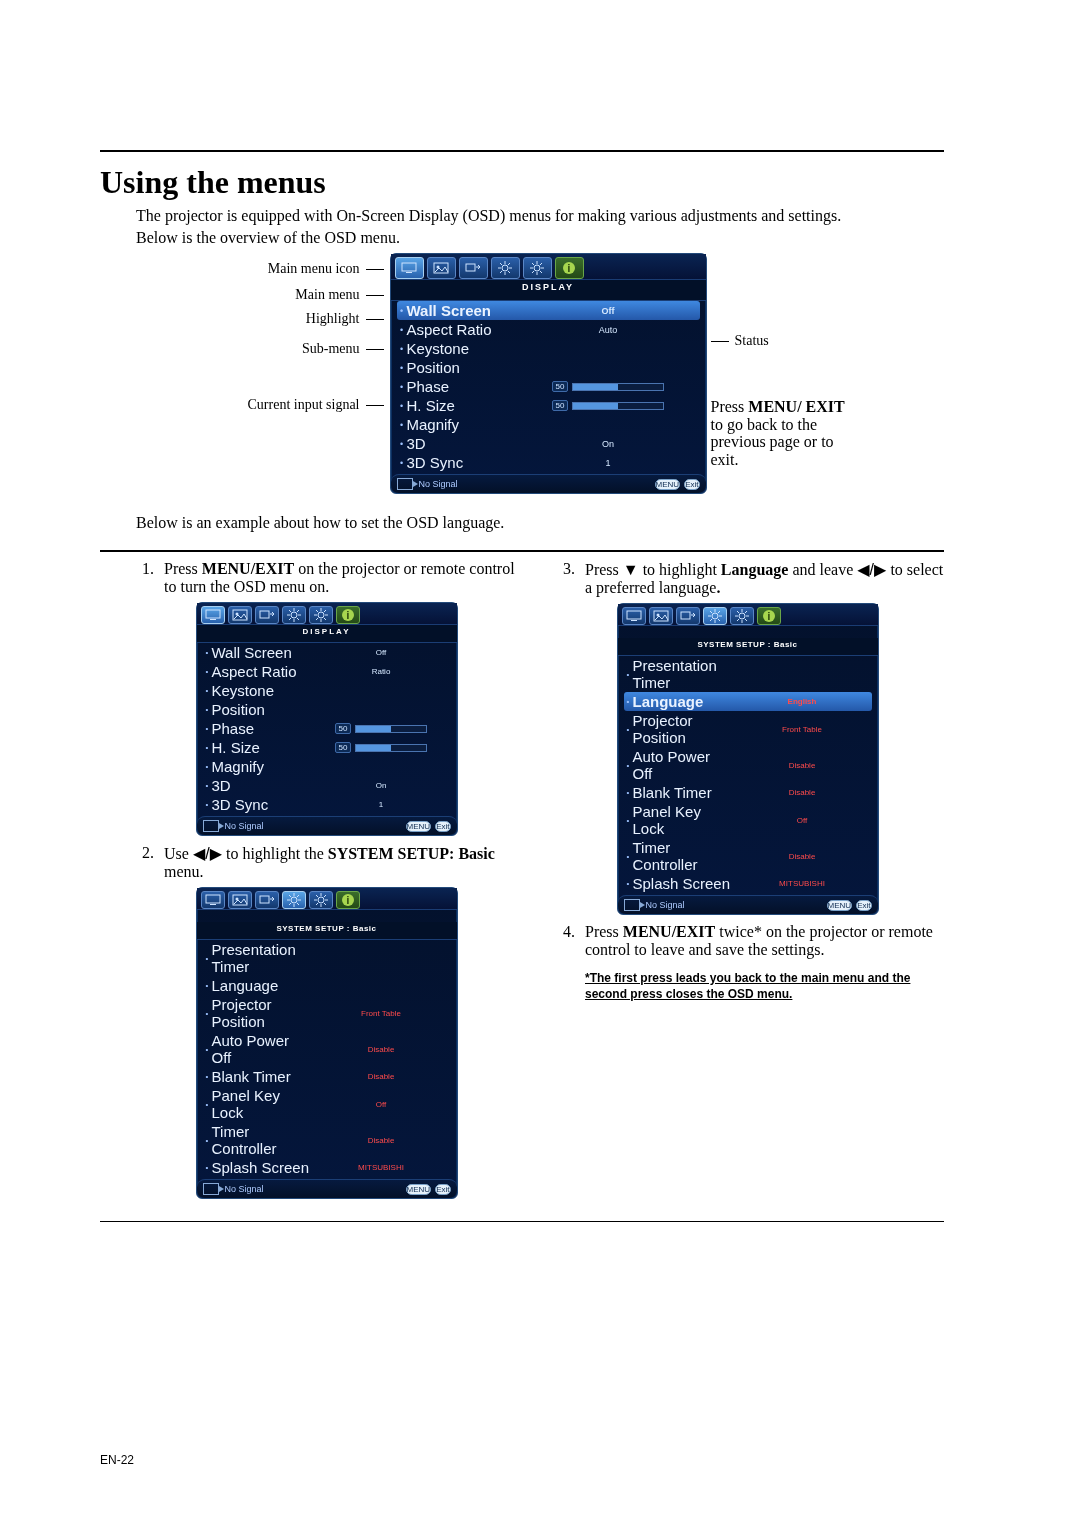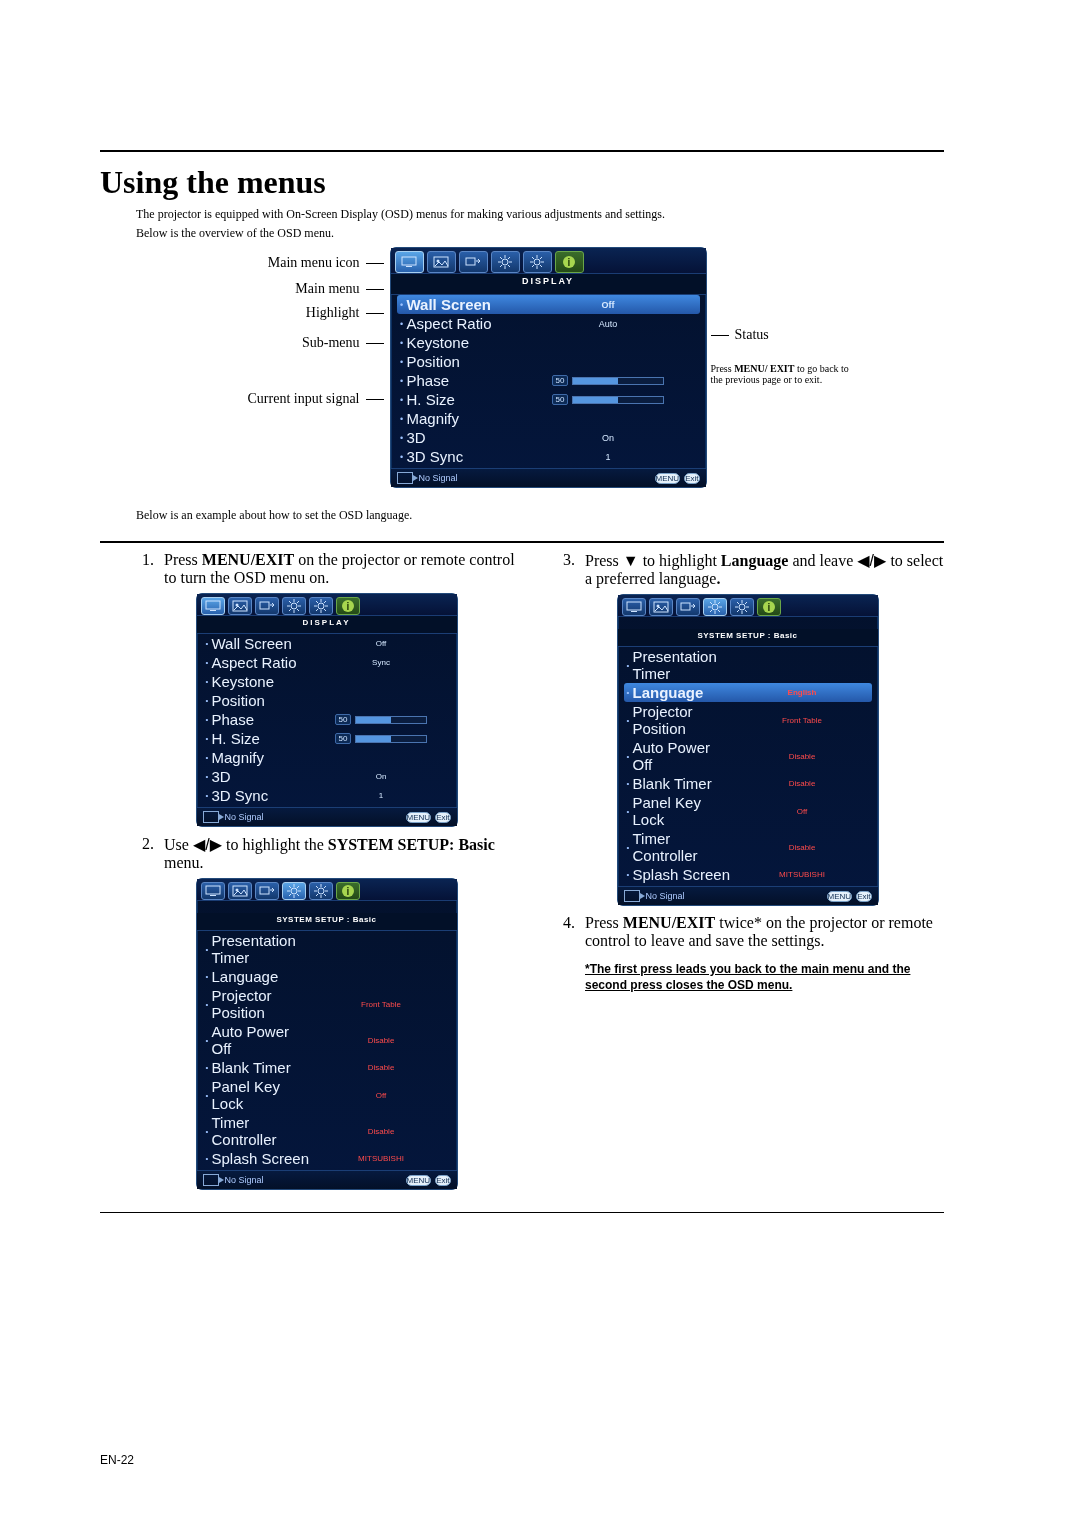--- a/index.html
+++ b/index.html
@@ -25,21 +25,21 @@
   h1.section {
     font-size: 32px;
     margin: 0 0 6px 0;
     font-weight: bold;
   }
   .indent {
     margin-left: 36px;
   }
   p.body {
     margin: 2px 0 4px 0;
-    font-size: 12px;
+    font-size: 16px;
   }
   
   .diagram {
     display: flex;
     justify-content: center;
     margin-top: 6px;
   }
   .diagram-grid {
     display: grid;
     grid-template-columns: 190px 6px 315px 6px 140px;
@@ -129,31 +129,32 @@
     width: 90px; height:6px; border:1px solid #4a74b0; background:#0a1d3f; position:relative;
   }
   .slider .bar .fill {
     position:absolute; top:0; left:0; height:100%; background:#5596e0;
   }
   .osd-foot {
     display:flex; align-items:center; padding:3px 6px;
     color:#aecbff; font-size:9px;
     background: linear-gradient(#061a3f,#031028);
     border-top:1px solid #1b3e75;
+    border-radius:8px;
   }
   .osd-foot .src-ic {
     width:14px;height:10px;border:1px solid #87a9d6;margin-right:6px; position:relative;
   }
   .osd-foot .src-ic:after { content:""; position:absolute; right:-6px; top:2px; border-left:5px solid #87a9d6; border-top:3px solid transparent; border-bottom:3px solid transparent;}
   .osd-foot .spacer { flex:1; }
   .chip {
     display:inline-block; font-size:8px; padding:0 0; border-radius:7px;
     border:1px solid #7aa2c9; background:#e5f1fb; color:#0d2a4f; margin-left:4px;
   }
-  .right-note { font-size:10px; line-height:1.1; }
+  .right-note { font-size:16px; line-height:1.1;margin-top:29px; }
 
   
   hr.midline { border:0; border-top:2px solid #000; margin: 18px 0 8px 0; }
   hr.midline.thin { border-top:1px solid #000; margin: 12px 0 6px 0; }
   .cols {
     display:grid;
     grid-template-columns: 1fr 1fr;
     column-gap: 28px;
     margin-left: 30px;
   }
@@ -457,21 +458,21 @@
             <div class="osd-title">DISPLAY</div>
             <div class="osd-rows">
               <div class="osd-row">
     <span class="bullet">•</span>
     <span class="label">Wall Screen</span>
     <span class="val">Off</span>
   </div>
               <div class="osd-row">
     <span class="bullet">•</span>
     <span class="label">Aspect Ratio</span>
-    <span class="val">Sync</span>
+    <span class="val">Ratio</span>
   </div>
               <div class="osd-row">
     <span class="bullet">•</span>
     <span class="label">Keystone</span>
     <span class="val"></span>
   </div>
               <div class="osd-row">
     <span class="bullet">•</span>
     <span class="label">Position</span>
     <span class="val"></span>

